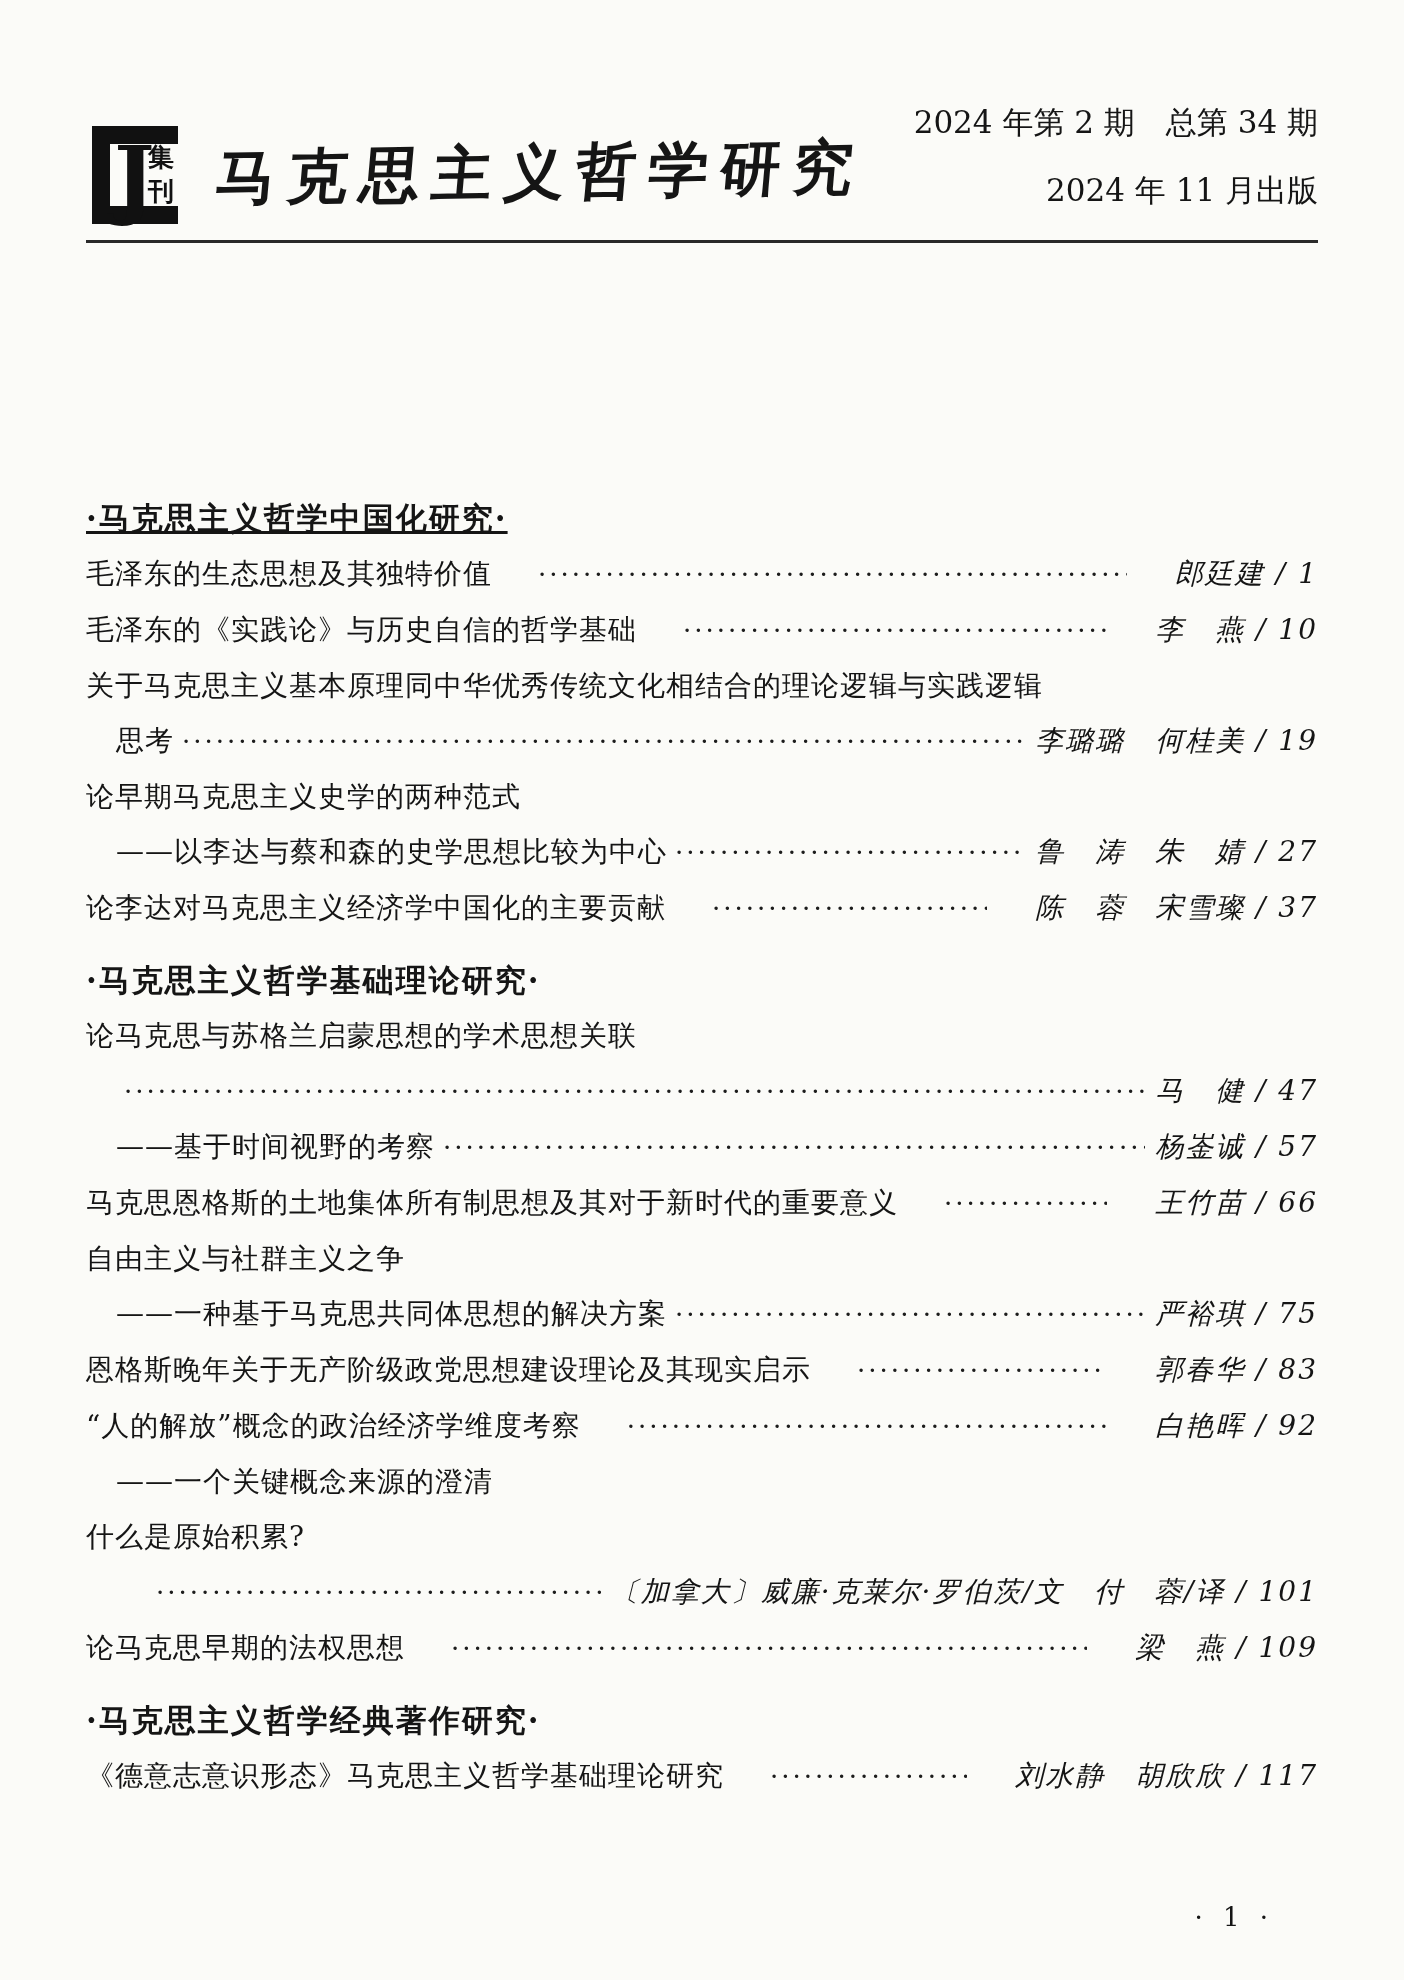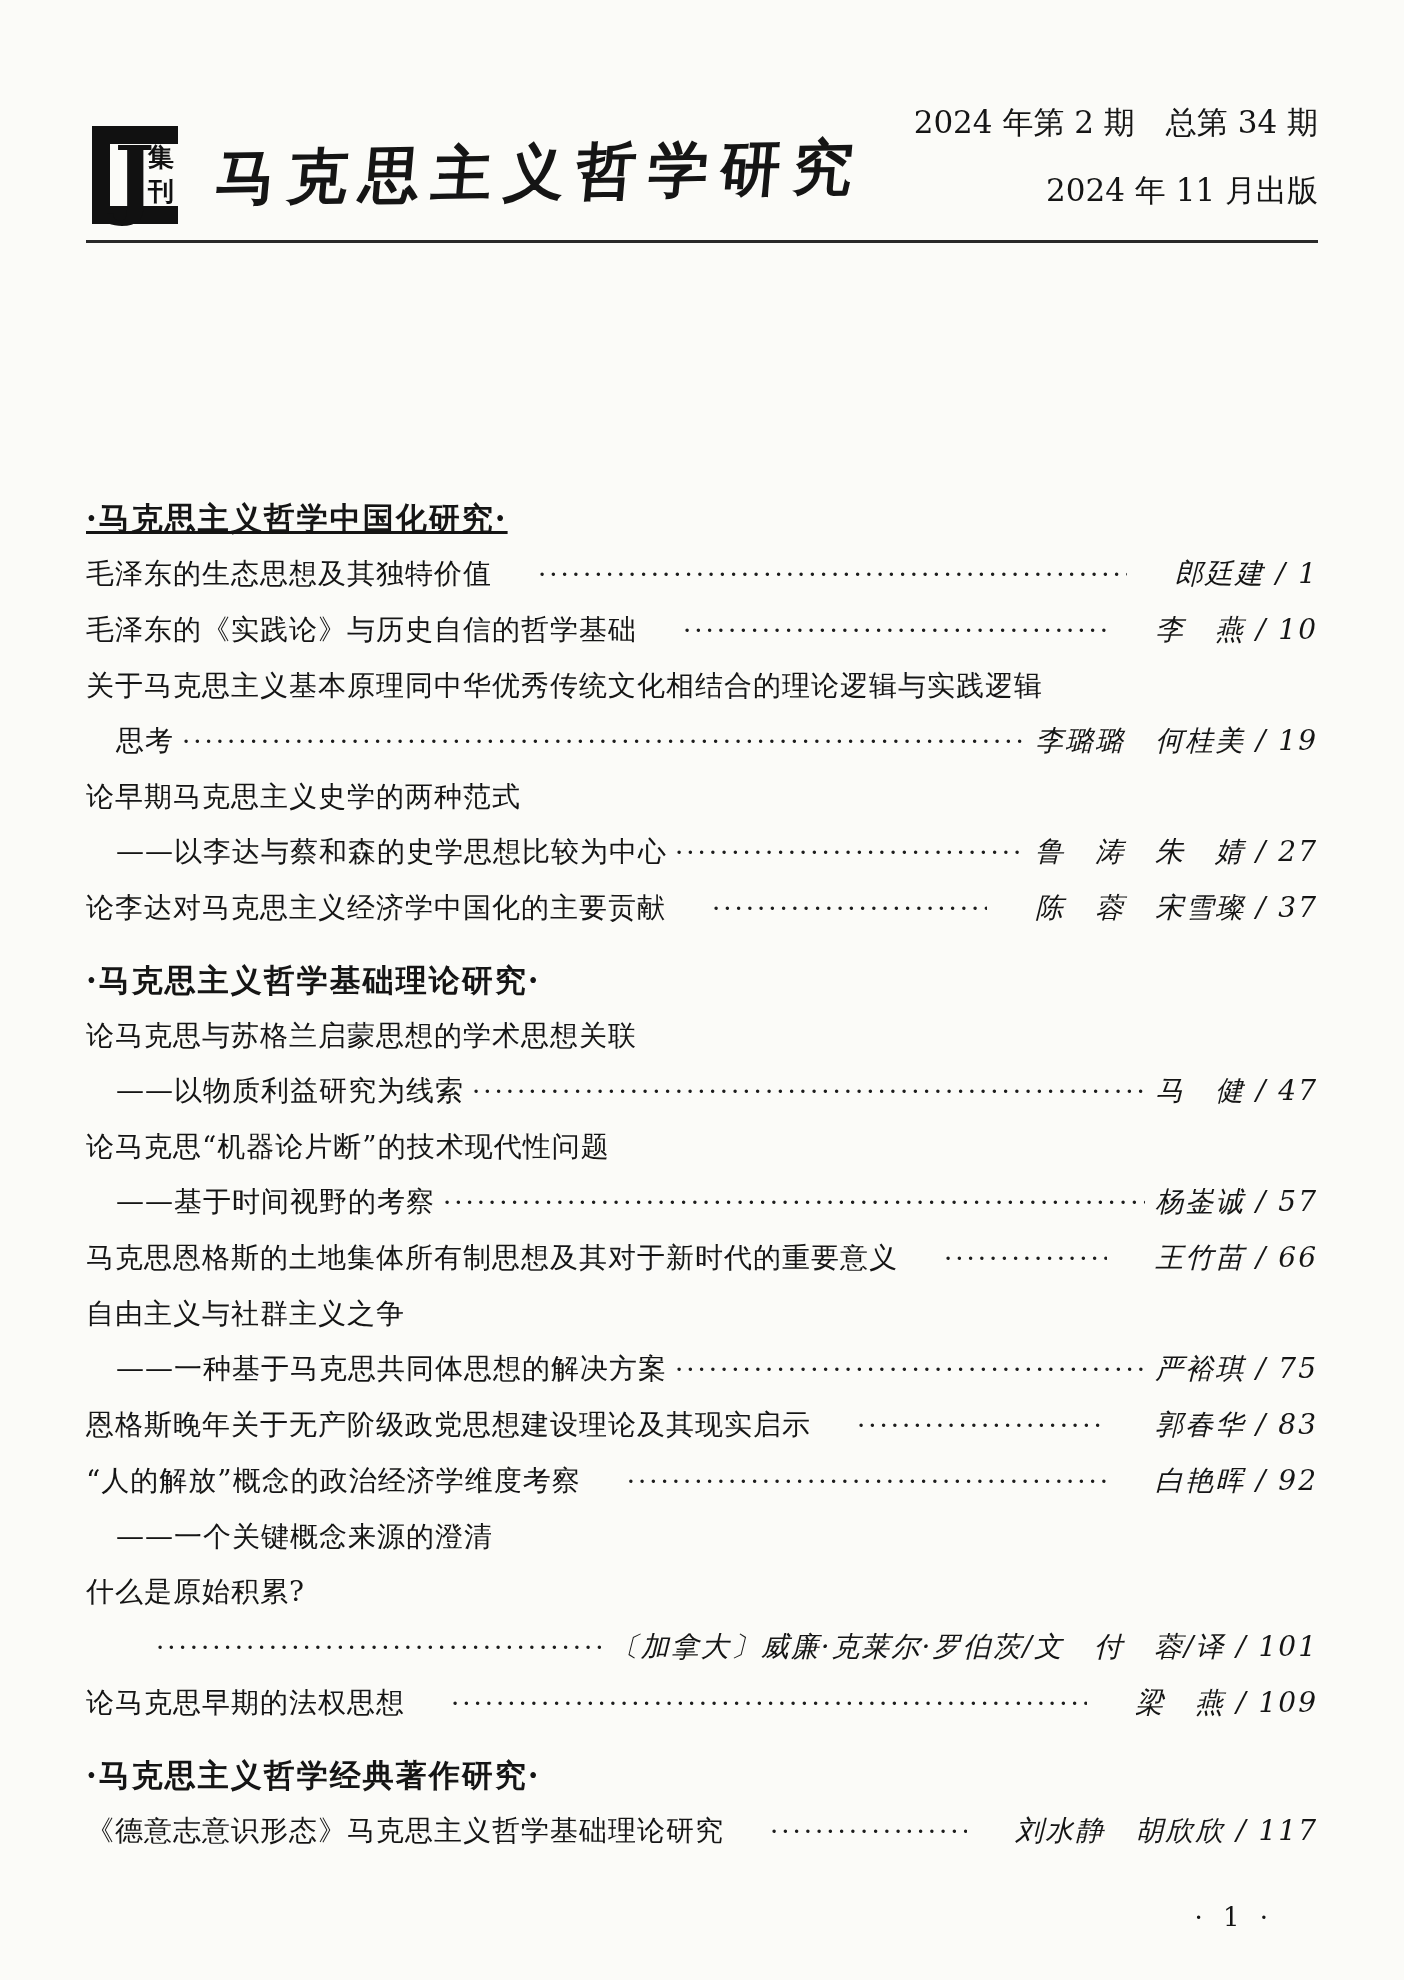--- a/index.html
+++ b/index.html
@@ -143,26 +143,22 @@
           <span class="dots">····························································································································································································································</span>
           <span class="author">陈　蓉　宋雪璨 / 37</span>
         </div>
       </div>
       <div class="section-heading">·马克思主义哲学基础理论研究·</div>
       <div class="section-entries">
         <div class="toc-line ind-0">
           <span class="title">论马克思与苏格兰启蒙思想的学术思想关联</span>
         </div>
         <div class="toc-line ind-1">
-          <span class="title">——以物质利益研究为线索</span>
           <span class="dots">····························································································································································································································</span>
           <span class="author">马　健 / 47</span>
-        </div>
-        <div class="toc-line ind-0">
-          <span class="title">论马克思“机器论片断”的技术现代性问题</span>
         </div>
         <div class="toc-line ind-1">
           <span class="title">——基于时间视野的考察</span>
           <span class="dots">····························································································································································································································</span>
           <span class="author">杨崟诚 / 57</span>
         </div>
         <div class="toc-line ind-0">
           <span class="title">马克思恩格斯的土地集体所有制思想及其对于新时代的重要意义</span>
           <span class="dots">····························································································································································································································</span>
           <span class="author">王竹苗 / 66</span>

